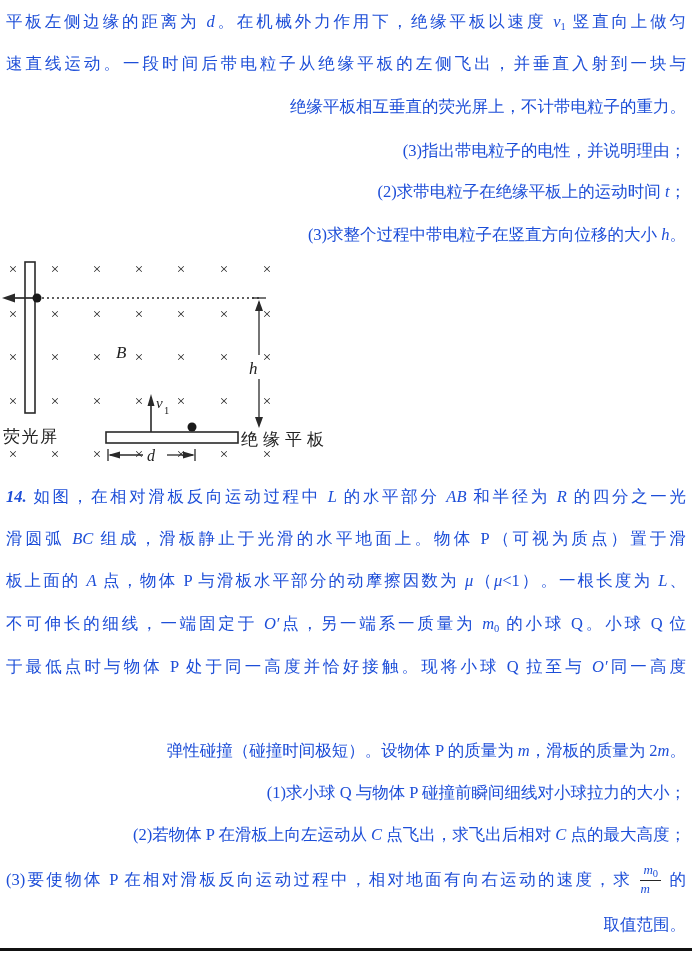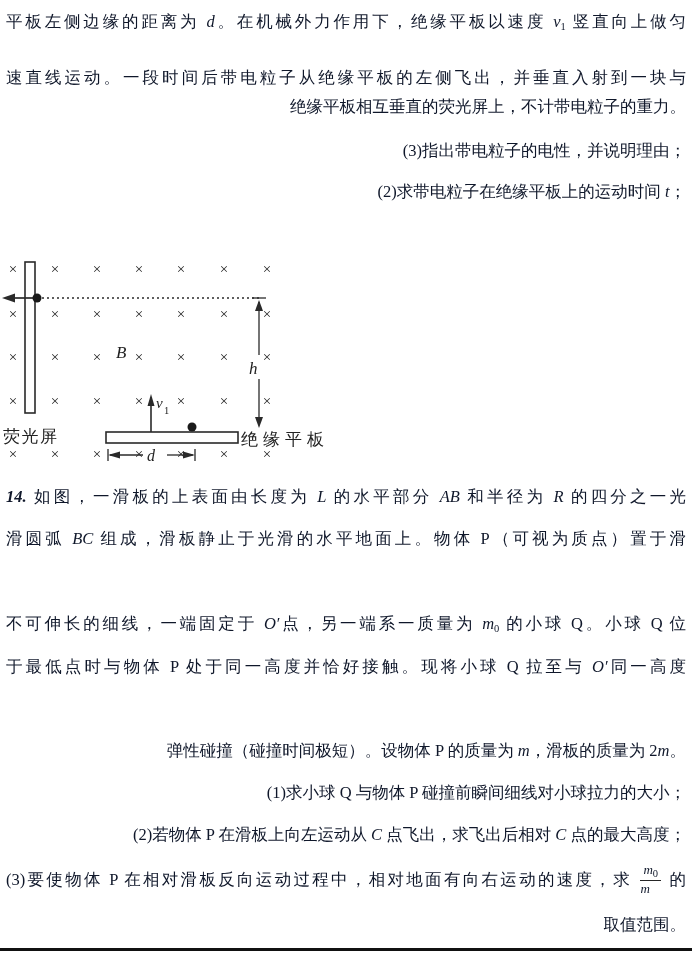--- a/index.html
+++ b/index.html
@@ -2,21 +2,21 @@
 <html><head>
 <meta charset="utf-8">
 <style>
   html,body{margin:0;padding:0;background:#e8e8e8;}
   .page{
     position:relative;
     width:692px;height:955px;
     background:#ffffff;
     overflow:hidden;
     font-family:"Liberation Serif","DejaVu Serif",serif;
-    color:#0f172a;
+    color:#1d4ed8;
   }
   .ln{
     position:absolute;left:6px;width:680px;
     height:42px;line-height:42px;
     font-size:16.5px;
     white-space:normal;
     text-align:right;
   }
   .ln.full{ text-align:justify; text-align-last:justify; }
   .seg-italic{ font-style:italic; }
@@ -36,24 +36,25 @@
   .bottom-rule{
     position:absolute;left:0;top:948px;width:692px;height:2.5px;background:#111;
   }
 </style>
 </head>
 <body>
 
 <div class="page">
 
   <div class="ln full" style="top:1px"><span>平板左侧边缘的距离为 </span><span class="seg-italic">d</span><span>。在机械外力作用下，绝缘平板以速度 </span><span class="seg-italic">v</span><span class="seg-sub">1</span><span> 竖直向上做匀</span></div>
-  <div class="ln full" style="top:57px"><span>速直线运动。一段时间后带电粒子从绝缘平板的左侧飞出，并垂直入射到一块与</span></div>
+  <div class="ln full" style="top:43px"><span>速直线运动。一段时间后带电粒子从绝缘平板的左侧飞出，并垂直入射到一块与</span></div>
   <div class="ln" style="top:86px"><span>绝缘平板相互垂直的荧光屏上，不计带电粒子的重力。</span></div>
   <div class="ln" style="top:130px"><span>(3)指出带电粒子的电性，并说明理由；</span></div>
   <div class="ln" style="top:171px"><span>(2)求带电粒子在绝缘平板上的运动时间 </span><span class="seg-italic">t</span><span>；</span></div>
+  <div class="ln" style="top:214px"><span>(3)求整个过程中带电粒子在竖直方向位移的大小 </span><span class="seg-italic">h</span><span>。</span></div>
 
   <svg class="diagram" width="345" height="214" viewBox="0 0 345 214">
 
     <g>
         <text x="13" y="16" class="cross">×</text>
         <text x="55" y="16" class="cross">×</text>
         <text x="97" y="16" class="cross">×</text>
         <text x="139" y="16" class="cross">×</text>
         <text x="181" y="16" class="cross">×</text>
         <text x="224" y="16" class="cross">×</text>
@@ -119,22 +120,23 @@
     <polygon points="108,197 120,193.5 120,200.5" fill="#2a2a2a"></polygon>
     <polygon points="195,197 183,193.5 183,200.5" fill="#2a2a2a"></polygon>
     <text class="ital" x="147" y="203" font-size="16">d</text>
 
     <text class="ital" x="116" y="100" font-size="17">B</text>
 
     <text x="3" y="184" font-size="17" style="letter-spacing:1.5px">荧光屏</text>
     <text x="241" y="187" font-size="17" style="letter-spacing:5px">绝缘平板</text>
   </svg>
 
-  <div class="ln full" style="top:476px"><span class="seg-bold">14.</span><span> 如图，一滑板的上表面由长度为 </span><span class="seg-italic">L</span><span> 的水平部分 </span><span class="seg-italic">AB</span><span> 和半径为 </span><span class="seg-italic">R</span><span> 的四分之一光</span></div>
+  <div class="ln full" style="top:476px"><span class="seg-bold">14.</span><span> 如图，在相对滑板反向运动过程中 </span><span class="seg-italic">L</span><span> 的水平部分 </span><span class="seg-italic">AB</span><span> 和半径为 </span><span class="seg-italic">R</span><span> 的四分之一光</span></div>
   <div class="ln full" style="top:518px"><span>滑圆弧 </span><span class="seg-italic">BC</span><span> 组成，滑板静止于光滑的水平地面上。物体 P（可视为质点）置于滑</span></div>
+  <div class="ln full" style="top:560px"><span>板上面的 </span><span class="seg-italic">A</span><span> 点，物体 P 与滑板水平部分的动摩擦因数为 </span><span class="seg-italic">μ</span><span>（</span><span class="seg-italic">μ</span><span>&lt;1）。一根长度为 </span><span class="seg-italic">L</span><span>、</span></div>
   <div class="ln full" style="top:603px"><span>不可伸长的细线，一端固定于 </span><span class="seg-italic">O′</span><span>点，另一端系一质量为 </span><span class="seg-italic">m</span><span class="seg-sub">0</span><span> 的小球 Q。小球 Q 位</span></div>
   <div class="ln full" style="top:646px"><span>于最低点时与物体 P 处于同一高度并恰好接触。现将小球 Q 拉至与 </span><span class="seg-italic">O′</span><span>同一高度</span></div>
   <div class="ln" style="top:730px"><span>弹性碰撞（碰撞时间极短）。设物体 P 的质量为 </span><span class="seg-italic">m</span><span>，滑板的质量为 2</span><span class="seg-italic">m</span><span>。</span></div>
   <div class="ln" style="top:772px"><span>(1)求小球 Q 与物体 P 碰撞前瞬间细线对小球拉力的大小；</span></div>
   <div class="ln" style="top:814px"><span>(2)若物体 P 在滑板上向左运动从 </span><span class="seg-italic">C</span><span> 点飞出，求飞出后相对 </span><span class="seg-italic">C</span><span> 点的最大高度；</span></div>
   <div class="ln full" style="top:859px"><span>(3)要使物体 P 在相对滑板反向运动过程中，相对地面有向右运动的速度，求 </span><span class="frac"><span class="fnum"><span class="seg-italic">m</span><span class="seg-sub">0</span></span><span class="fden"><span class="seg-italic">m</span></span></span><span> 的</span></div>
   <div class="ln" style="top:904px"><span>取值范围。</span></div>
 
   <div class="bottom-rule"></div>
 </div>

